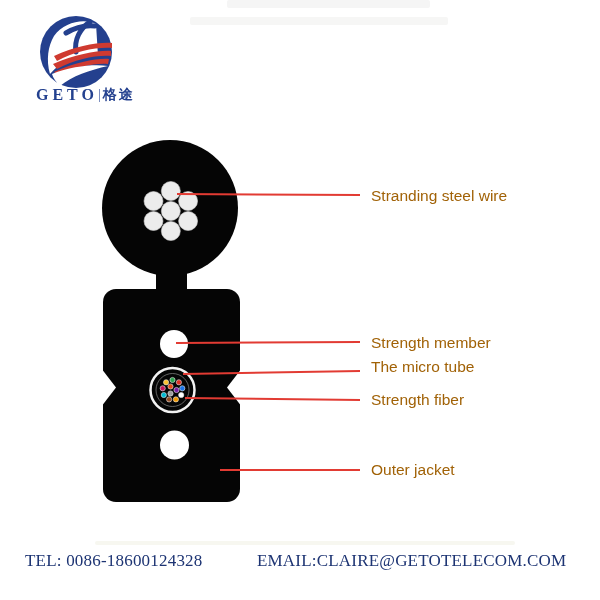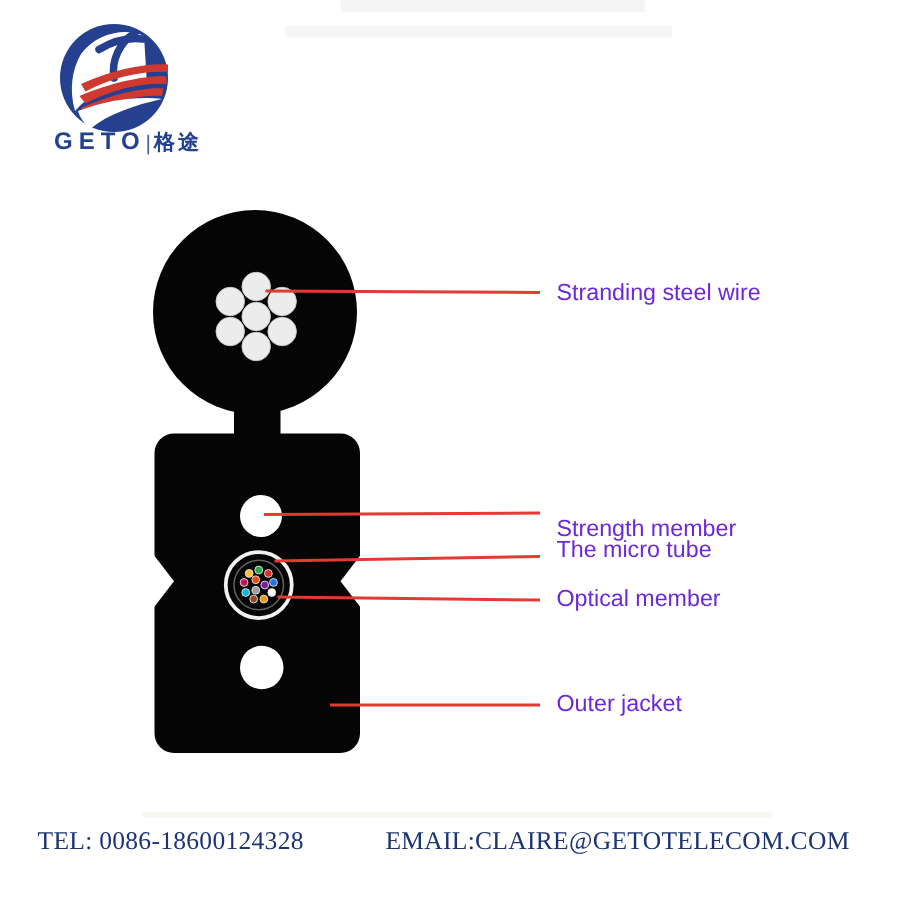--- a/index.html
+++ b/index.html
@@ -7,32 +7,32 @@
     width:600px;height:600px;position:relative;background:#ffffff;
     font-family:"Liberation Sans", sans-serif;overflow:hidden;
   }
   .wm{position:absolute;border-radius:2px;}
   #wm-top-1{left:227px;top:0;width:203px;height:8px;background:#f5f5f5;}
   #wm-top-2{left:190px;top:17px;width:258px;height:8px;background:#f6f6f5;}
   #wm-bottom{left:95px;top:541px;width:420px;height:4px;background:#f7f7f0;}
   .logo{position:absolute;left:38px;top:14px;width:76px;height:76px;}
   .logo-text{
     position:absolute;left:36px;top:86px;display:flex;align-items:center;
-    color:#24418f;font-weight:bold;white-space:nowrap;
+    color:#24418f;font-weight:bold;white-space:nowrap;font-family:Liberation Serif, serif;
   }
   .logo-latin{font-size:16px;letter-spacing:4px;}
   .logo-div{font-size:14px;font-weight:normal;color:#4a63a8;margin:0 2px 0 0;}
   .logo-cn{font-size:14px;letter-spacing:2px;}
   .cable-svg{position:absolute;left:0;top:0;width:600px;height:600px;}
   .callout-label{
     position:absolute;left:371px;height:20px;line-height:20px;
-    font-size:15.5px;color:#6d28d9;white-space:nowrap;
+    font-size:15.5px;color:#a16207;white-space:nowrap;
   }
   #label-0{top:186px;}
-  #label-1{top:343px;}
+  #label-1{top:333px;}
   #label-2{top:357px;}
   #label-3{top:390px;}
   #label-4{top:460px;}
   .footer{
     position:absolute;left:0;top:551px;width:600px;text-align:center;
     font-family:"Liberation Serif", serif;font-size:17px;color:#1d3473;
     letter-spacing:0.2px;white-space:nowrap;
   }
   .footer span{margin:0 25px;}
 </style>
@@ -112,20 +112,20 @@
     <line x1="176" y1="343" x2="360" y2="342" stroke="#e23b33"></line>
     <line x1="183" y1="374" x2="360" y2="371" stroke="#e23b33"></line>
     <line x1="185" y1="398" x2="360" y2="400" stroke="#e23b33"></line>
     <line x1="220" y1="470" x2="360" y2="470" stroke="#e23b33"></line>
   </g>
 </svg>
 
 <div class="callout-label" id="label-0">Stranding steel wire</div>
 <div class="callout-label" id="label-1">Strength member</div>
 <div class="callout-label" id="label-2">The micro tube</div>
-<div class="callout-label" id="label-3">Optical member</div>
+<div class="callout-label" id="label-3">Strength fiber</div>
 <div class="callout-label" id="label-4">Outer jacket</div>
 
 <div class="footer">
   <span>TEL: 0086-18600124328</span>
   <span>EMAIL:CLAIRE@GETOTELECOM.COM</span>
   <span>SKYPE:CLAIRE.YEN3</span>
 </div>
 
 </body></html>

